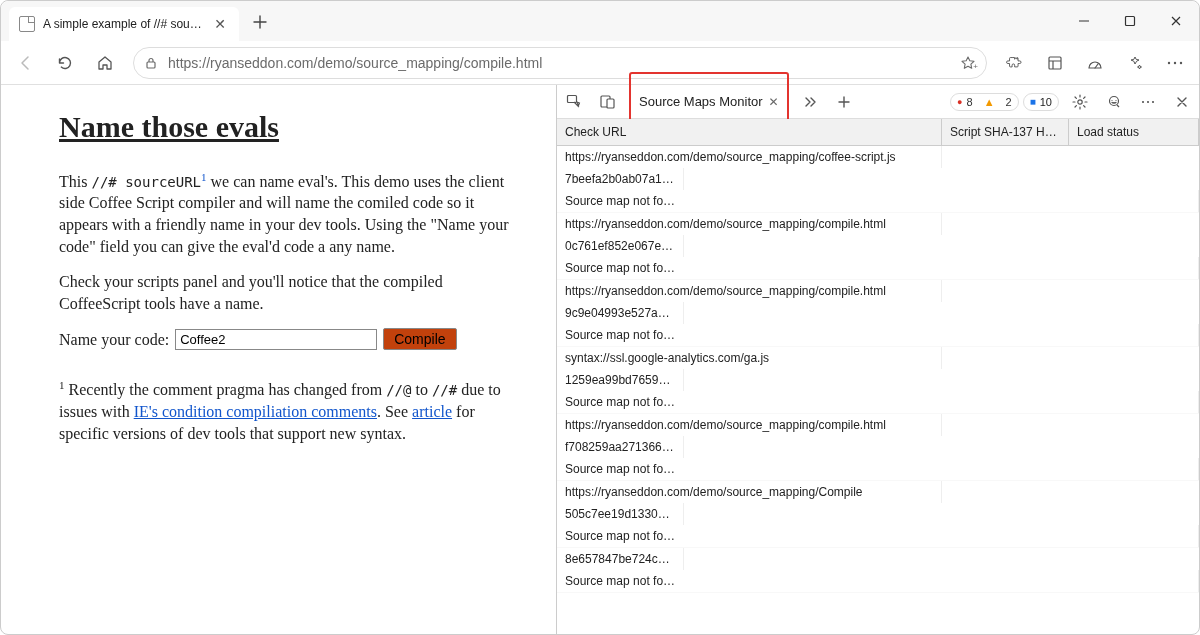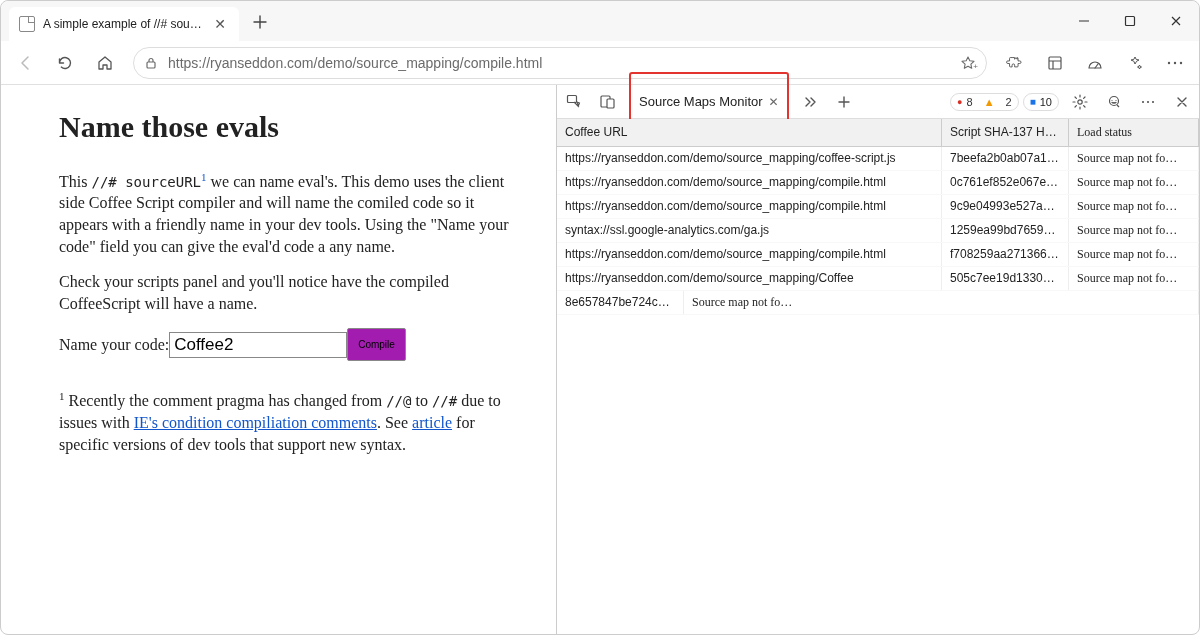--- a/index.html
+++ b/index.html
@@ -22,29 +22,29 @@
 .tb-btn.disabled { color:#bbb; }
 .addr { flex:1; display:flex; align-items:center; height:32px; background:#fff; border:1px solid #ddd; border-radius:16px; margin: 0 8px; padding: 0 10px; gap:10px; font-size:14px; color:#6b6b6b; }
 .addr .lock { color:#6b6b6b; }
 .addr-text { flex:1; white-space:nowrap; overflow:hidden; }
 .addr .favstar { color:#6b6b6b; position:relative; }
 .addr .favstar .plus { font-size:8px; position:absolute; right:-2px; bottom:0; }
 
 
 .main { display:flex; height: calc(635px - 40px - 44px); }
 .page { width:555px; padding: 22px 38px 16px 58px; font-family: Georgia, "Times New Roman", serif; font-size:16px; line-height:1.35; overflow:auto; }
-.page h1 { font-family: Georgia, serif; font-size: 30px; font-weight:bold; margin-bottom:20px; }
+.page h1 { font-family: Georgia, serif; font-size: 30px; font-weight:bold; margin-bottom:20px;text-decoration:underline; }
 .page p { margin-bottom:14px; }
 .page code { font-family: Consolas, monospace; font-size:14px; }
 .page sup a { text-decoration:none; color:#1155cc; font-size:11px; }
 .page a { color:#1155cc; text-decoration:underline; }
 .codearea { width:455px; height:205px; font-family: Consolas, monospace; font-size:13px; padding:4px; border:1px solid #888; resize:both; line-height:1.2; white-space:pre; }
-.formrow { margin-top:8px; display:flex; align-items:center; gap:0; font-family: Georgia, serif; }
-.formrow input[type=text] { font-family: Arial; font-size:17px; padding:2px 4px; border:1px solid #888; width:178px; }
-.formrow button { font-family: Arial; font-size:10px; padding:10px 10px; border:1px solid #888; background:#a21caf; border-radius:2px; cursor:pointer; }
+.formrow { margin-top:8px; display:flex; align-items:flex-end; gap:6px; font-family: Georgia, serif; }
+.formrow input[type=text] { font-family: Arial; font-size:13px; padding:2px 4px; border:1px solid #888; width:202px; }
+.formrow button { font-family: Arial; font-size:14px; padding:2px 10px; border:1px solid #888; background:#c2410c; border-radius:2px; cursor:pointer; }
 .footnote { margin-top:28px; }
 .footnote sup { font-size:11px; vertical-align: super; }
 
 
 .devtools { flex:1; border-left:1px solid #ccc; display:flex; flex-direction:column; font-family: "Segoe UI", Arial, sans-serif; font-size:12px; }
 .dt-header { display:flex; align-items:center; height:34px; border-bottom:1px solid #ddd; }
 .dt-btn { width:34px; height:34px; display:flex; align-items:center; justify-content:center; color:#555; cursor:pointer; }
 .dt-tab { display:flex; align-items:center; gap:6px; padding:20px 8px; margin:3px 4px; border:2px solid #e3342f; border-radius:3px; font-size:13px; }
 .dt-tab .x { color:#666; font-size:12px; }
 .dt-spacer { flex:1; }
@@ -52,22 +52,22 @@
 .chip-err { color:#333; }
 .chip-err .dot { color:#d93025; font-size:9px; }
 .chip-msg .sq { color:#1a73e8; font-size:10px; }
 .dt-hdr-icons { display:flex; align-items:center; }
 
 .dt-table { flex:1; overflow:auto; }
 .dt-cols { display:flex; background:#f1f1f1; border-bottom:1px solid #ccc; font-size:12px; }
 .dt-col { padding:6px 8px; border-right:1px solid #ccc; white-space:nowrap; overflow:hidden; text-overflow:ellipsis; }
 .c1 { width:385px; }
 .c2 { width:127px; }
-.c3 { flex:1;font-family:Liberation Serif, serif; }
-.dt-row { display:flex; border-bottom:1px solid #f8f8f8; font-size:12px; }
+.c3 { flex:1; }
+.dt-row { display:flex; border-bottom:1px solid #f8f8f8; font-size:12px;flex-direction:column; }
 .dt-cell { padding:4px 8px; border-right:1px solid #eee; white-space:nowrap; overflow:hidden; text-overflow:ellipsis; }
 </style>
 </head>
 <body>
 
 <div class="titlebar">
   <div class="tab">
     <div class="site-icon"></div>
     <div class="title">A simple example of //# sourceU</div>
     <div class="close">✕</div>
@@ -158,21 +158,21 @@
     </div>
 </div>
 
 <div class="main">
 
   <div class="page">
     <h1>Name those evals</h1>
     <p>
       <span>This </span><code>//# sourceURL</code><sup><a href="#">1</a></sup><span> we can name eval's. This demo uses the client side Coffee Script compiler and will name the comiled code so it appears with a friendly name in your dev tools. Using the "Name your code" field you can give the eval'd code a any name.</span>
     </p>
-    <p>Check your scripts panel and you'll notice have the compiled CoffeeScript will have a name.</p>
+    <p>Check your scripts panel and you'll notice that the compiled CoffeeScript tools have a name.</p>
     <div class="formrow">
       <span>Name your code:</span>
       <input type="text" value="Coffee2" style="">
       <button>Compile</button>
     </div>
     <p class="footnote">
       <sup>1</sup><span> Recently the comment pragma has changed from </span><code>//@</code><span> to </span><code>//#</code><span> due to issues with </span><a href="#">IE's condition compiliation comments</a><span>. See </span><a href="#">article</a><span> for specific versions of dev tools that support new syntax.</span>
     </p>
   </div>
 
@@ -234,21 +234,21 @@
         <div class="dt-btn">
             <svg width="14" height="14">
               <path d="M3 3l8 8M11 3l-8 8" stroke="currentColor" stroke-width="1.4" stroke-linecap="round"></path>
             </svg>
           </div>
       </div>
     </div>
 
     <div class="dt-table">
       <div class="dt-cols">
-        <div class="dt-col c1">Coffee URL</div>
+        <div class="dt-col c1">Check URL</div>
         <div class="dt-col c2">Script SHA-137 Ha…</div>
         <div class="dt-col c3">Load status</div>
       </div>
       <div id="dt-rows">
           <div class="dt-row">
             <div class="dt-cell c1">https://ryanseddon.com/demo/source_mapping/coffee-script.js</div>
             <div class="dt-cell c2">7beefa2b0ab07a1…</div>
             <div class="dt-cell c3">Source map not fo…</div>
           </div>
           <div class="dt-row">
@@ -265,21 +265,21 @@
             <div class="dt-cell c1">syntax://ssl.google-analytics.com/ga.js</div>
             <div class="dt-cell c2">1259ea99bd76596…</div>
             <div class="dt-cell c3">Source map not fo…</div>
           </div>
           <div class="dt-row">
             <div class="dt-cell c1">https://ryanseddon.com/demo/source_mapping/compile.html</div>
             <div class="dt-cell c2">f708259aa271366…</div>
             <div class="dt-cell c3">Source map not fo…</div>
           </div>
           <div class="dt-row">
-            <div class="dt-cell c1">https://ryanseddon.com/demo/source_mapping/Coffee</div>
+            <div class="dt-cell c1">https://ryanseddon.com/demo/source_mapping/Compile</div>
             <div class="dt-cell c2">505c7ee19d1330c…</div>
             <div class="dt-cell c3">Source map not fo…</div>
           </div>
           <div class="dt-row">
             <div class="dt-cell c2">8e657847be724c7…</div>
             <div class="dt-cell c3">Source map not fo…</div>
           </div>
         </div>
     </div>
   </div>

